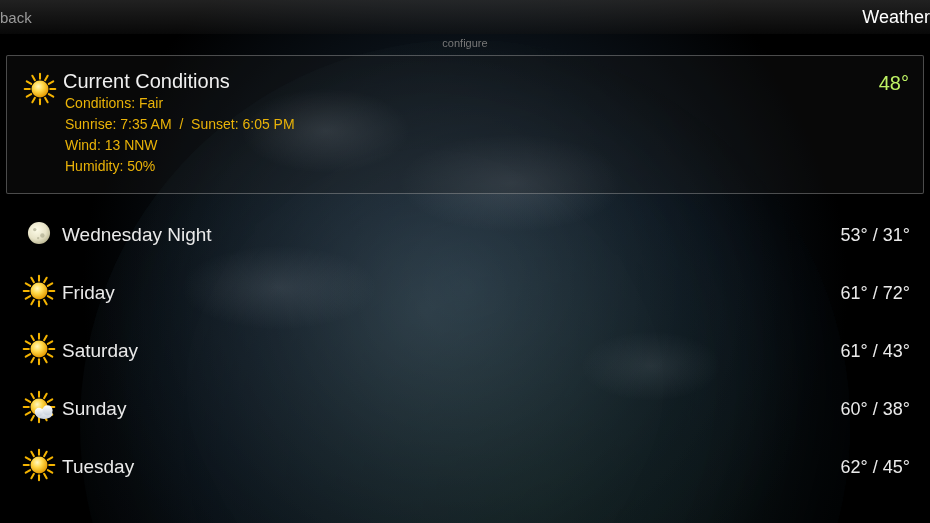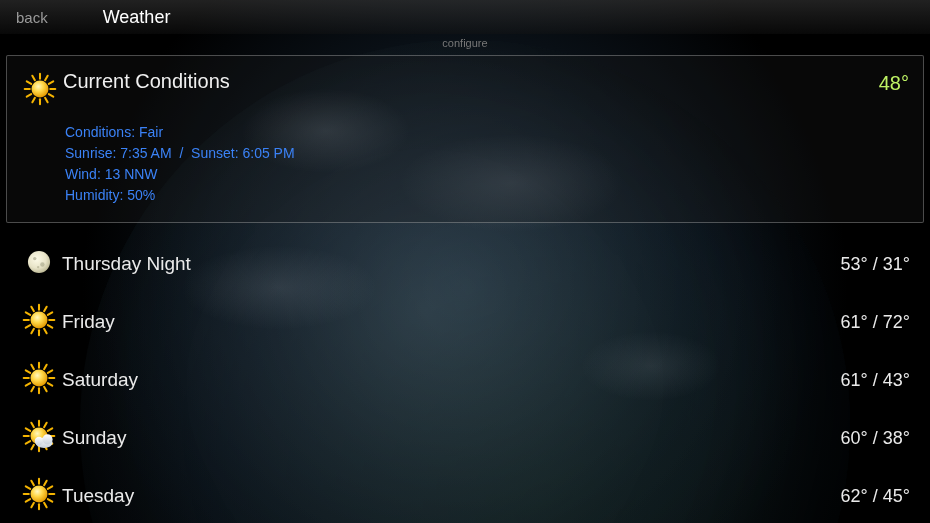--- a/index.html
+++ b/index.html
@@ -36,25 +36,24 @@
       radial-gradient(ellipse 120px 60px at 35% 25%, rgba(200,210,220,0.18), transparent 70%),
       radial-gradient(ellipse 160px 70px at 55% 35%, rgba(200,210,220,0.15), transparent 70%),
       radial-gradient(ellipse 140px 60px at 30% 55%, rgba(200,210,220,0.12), transparent 70%),
       radial-gradient(ellipse 100px 50px at 70% 70%, rgba(200,210,220,0.10), transparent 70%);
     pointer-events:none;
   }
 
   .header {
     position: relative; z-index: 2;
     height: 34px;
-    display: flex; align-items: center; justify-content: flex-start;
+    display: flex; align-items: center; justify-content: space-between;
     gap: 7px;
     background: linear-gradient(to bottom, rgba(60,60,60,0.55), rgba(20,20,20,0.4));
     font-weight: 300;
-    padding-left: 16px;
   }
   .header .back { color: #9a9a9a; font-size: 15px; }
   .header .title { color: #fff; font-size: 18px; margin-left: 48px; }
   .subheader {
     position: relative; z-index: 2;
     text-align: center;
     font-size: 11px;
     color: #777;
     padding: 3px 0 6px;
   }
@@ -67,21 +66,21 @@
     background: rgba(30,30,30,0.25);
     padding: 14px 14px 16px 10px;
     display: flex;
     align-items: flex-start;
     margin-bottom: 12px;
   }
   .card .iconcol { width: 46px; display:flex; justify-content:center; padding-top:2px;}
   .card .body { flex: 1; }
   .card .tempcol { font-size: 20px; color: #bef264; padding-top: 2px;}
   .card h2 { font-size: 20px; font-weight: 400; color: #f0f0f0; }
-  .details { font-size: 14px; color: #3b82f6; line-height: 1.5; padding-left: 2px; margin-top: 29px;}
+  .details { font-size: 14px; color: #eab308; line-height: 1.5; padding-left: 2px;}
 
   .row {
     display: flex; align-items: center;
     padding: 10px 14px 10px 10px;
     min-height: 54px;
   }
   .row .iconcol { width: 46px; display:flex; justify-content:center;}
   .row .label { flex: 1; font-size: 19px; color: #eaeaea; font-weight: 400;}
   .row .temps { font-size: 18px; color: #eaeaea;}
 
@@ -151,21 +150,21 @@
   <div id="forecast-list">
       <div class="row">
         <div class="iconcol">
           <span><svg class="icon" viewBox="0 0 40 40">
               <circle cx="20" cy="20" r="13" fill="url(#moonGrad)"></circle>
               <circle cx="15" cy="16" r="2" fill="rgba(140,140,110,0.5)"></circle>
               <circle cx="24" cy="23" r="2.6" fill="rgba(140,140,110,0.45)"></circle>
               <circle cx="19" cy="26" r="1.4" fill="rgba(140,140,110,0.4)"></circle>
             </svg></span>
         </div>
-        <div class="label">Thursday Night</div>
+        <div class="label">Wednesday Night</div>
         <div class="temps">53° / 31°</div>
       </div>
       <div class="row">
         <div class="iconcol">
           <span><svg class="icon" viewBox="0 0 40 40">
               <line x1="32" y1="20" x2="38" y2="20" stroke="#f5b400" stroke-width="2.4" stroke-linecap="round"></line>
               <line x1="30.392304845413264" y1="26" x2="35.588457268119896" y2="29" stroke="#f5b400" stroke-width="2.4" stroke-linecap="round"></line>
               <line x1="26" y1="30.392304845413264" x2="29" y2="35.588457268119896" stroke="#f5b400" stroke-width="2.4" stroke-linecap="round"></line>
               <line x1="20" y1="32" x2="20" y2="38" stroke="#f5b400" stroke-width="2.4" stroke-linecap="round"></line>
               <line x1="14.000000000000004" y1="30.392304845413264" x2="11.000000000000004" y2="35.588457268119896" stroke="#f5b400" stroke-width="2.4" stroke-linecap="round"></line>

